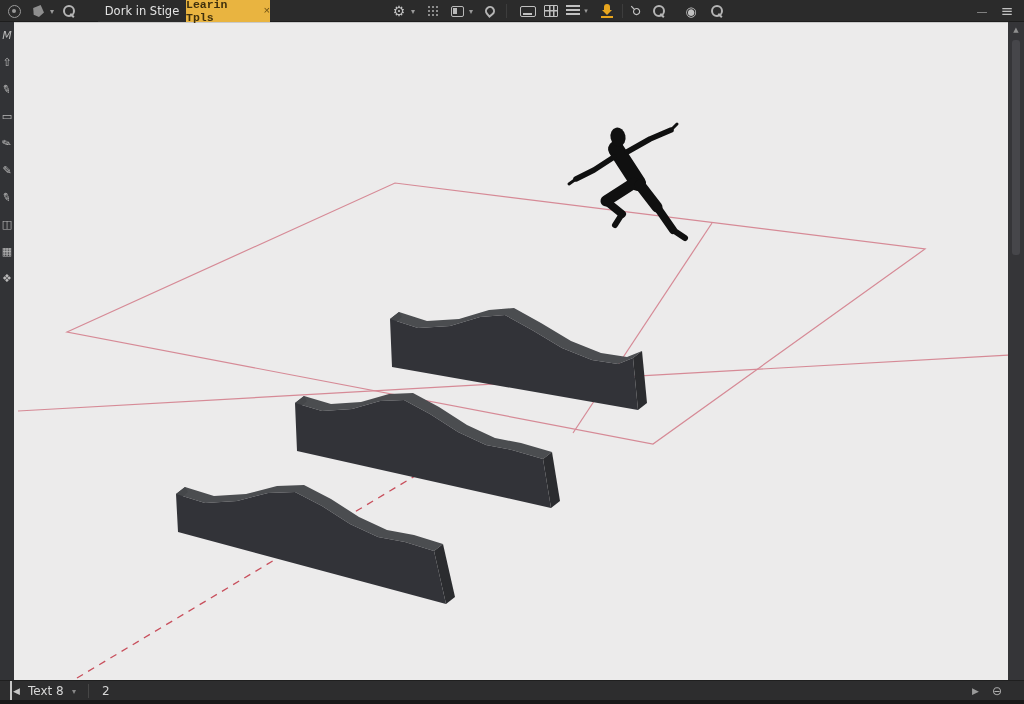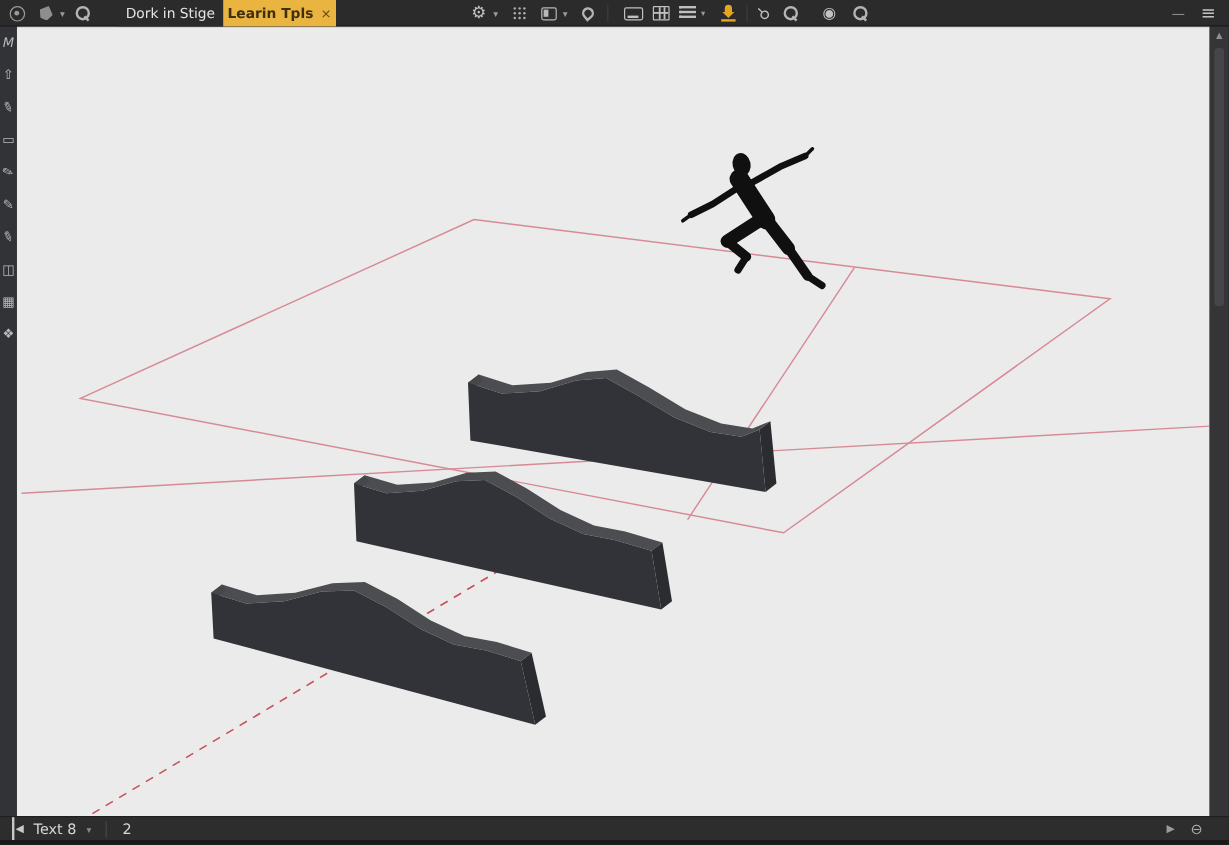--- a/index.html
+++ b/index.html
@@ -96,21 +96,21 @@
       <span class="flag-shape"></span>
     </div>
     <div class="tbi caret" style="left:46px;width:12px;">▾</div>
     <div class="tbi" style="left:60px;width:18px;">
       <span class="mag"></span>
     </div>
 
     <div class="tab inactive" style="left:98px;width:88px;">
       <span>Dork in Stige</span>
     </div>
-    <div class="tab active" style="left:186px;width:94px;">
+    <div class="tab active" style="left:186px;width:84px;font-family:Liberation Mono, monospace;">
       <span>Learin Tpls</span>
       <span class="close">×</span>
     </div>
 
     <div class="tbi glyph" style="left:390px;width:18px;font-size:14px;">⚙</div>
     <div class="tbi caret" style="left:408px;width:10px;">▾</div>
     <div class="tbi" style="left:424px;width:18px;">
       <span class="dots9"></span>
     </div>
     <div class="tbi" style="left:448px;width:18px;">

